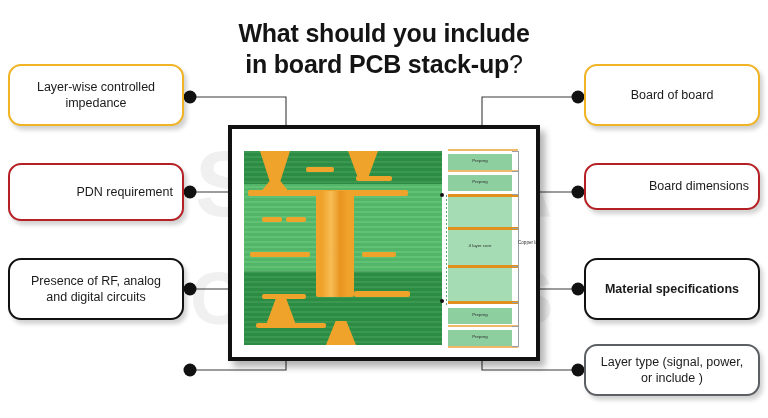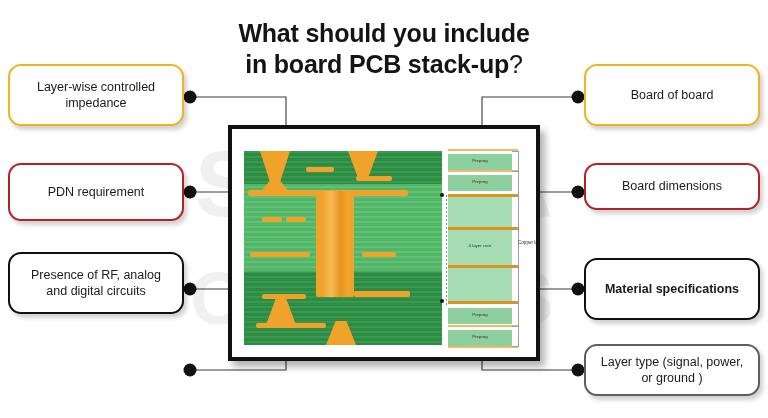--- a/index.html
+++ b/index.html
@@ -46,21 +46,21 @@
     box-sizing:border-box;
     display:flex;align-items:center;justify-content:center;
     text-align:center;
     font-size:12.5px;
     color:#1b1b1b;
     line-height:1.32;
     padding:4px 9px;
     box-shadow:3px 4px 4px rgba(0,0,0,0.18);
   }
   .b-gold{border:2.6px solid #f0b323;}
-  .b-red {border:2.6px solid #b52025;}
+  .b-red {border:2.6px solid #b52025;justify-content:flex-end;}
   .b-blk {border:2.8px solid #111111;}
   .b-gray{border:2.2px solid #5c5f63;}
 
   
   #pcb-card{
     position:absolute;left:228px;top:125px;width:312px;height:236px;
     background:#ffffff;
     border:4px solid #111;
     box-sizing:border-box;
     box-shadow:5px 6px 7px rgba(0,0,0,0.30);
@@ -160,39 +160,39 @@
   </svg>
 
   <div class="box b-gold" style="left:8px;top:64px;width:176px;height:62px;">
     <span>Layer-wise controlled impedance</span>
   </div>
 
   <div class="box b-red" style="left:8px;top:163px;width:176px;height:58px;">
     <span>PDN requirement</span>
   </div>
 
-  <div class="box b-blk" style="left:8px;top:252px;width:176px;height:62px;">
+  <div class="box b-blk" style="left:8px;top:258px;width:176px;height:62px;">
     <span>Presence of RF, analog and digital circuits</span>
   </div>
 
 
   <div class="box b-gold" style="left:584px;top:64px;width:176px;height:62px;">
     <span>Board of board</span>
   </div>
 
   <div class="box b-red" style="left:584px;top:163px;width:176px;height:47px;">
     <span>Board dimensions</span>
   </div>
 
   <div class="box b-blk" style="left:584px;top:258px;width:176px;height:62px;font-weight:bold;">
     <span>Material specifications</span>
   </div>
 
   <div class="box b-gray" style="left:584px;top:344px;width:176px;height:52px;">
-    <span>Layer type (signal, power, or ground )</span>
+    <span>Layer type (signal, power, or include )</span>
   </div>
 
   <div id="pcb-card">
     <div id="pcb-inner">
 
       <div id="board">
         <div class="lite"></div>
         <div class="grain"></div>
 
         <div class="funnel down" style="left:16px;top:0px;width:30px;height:30px;"></div>

